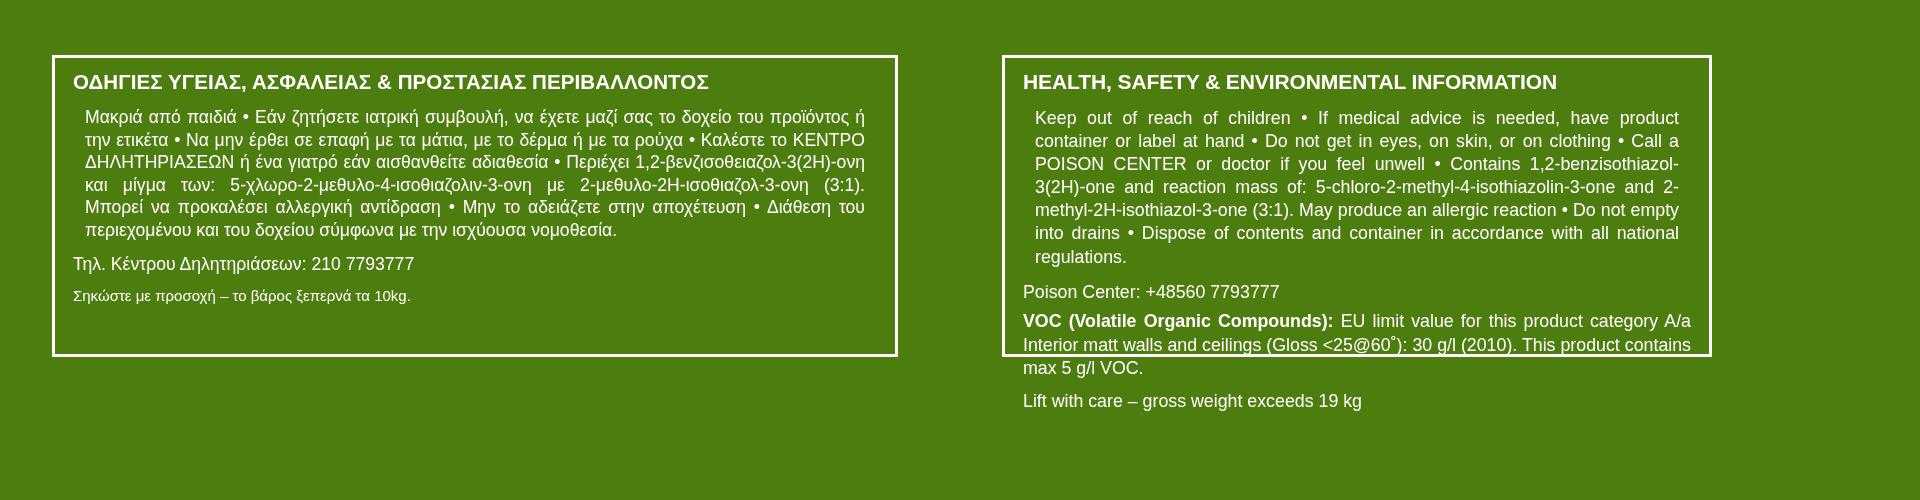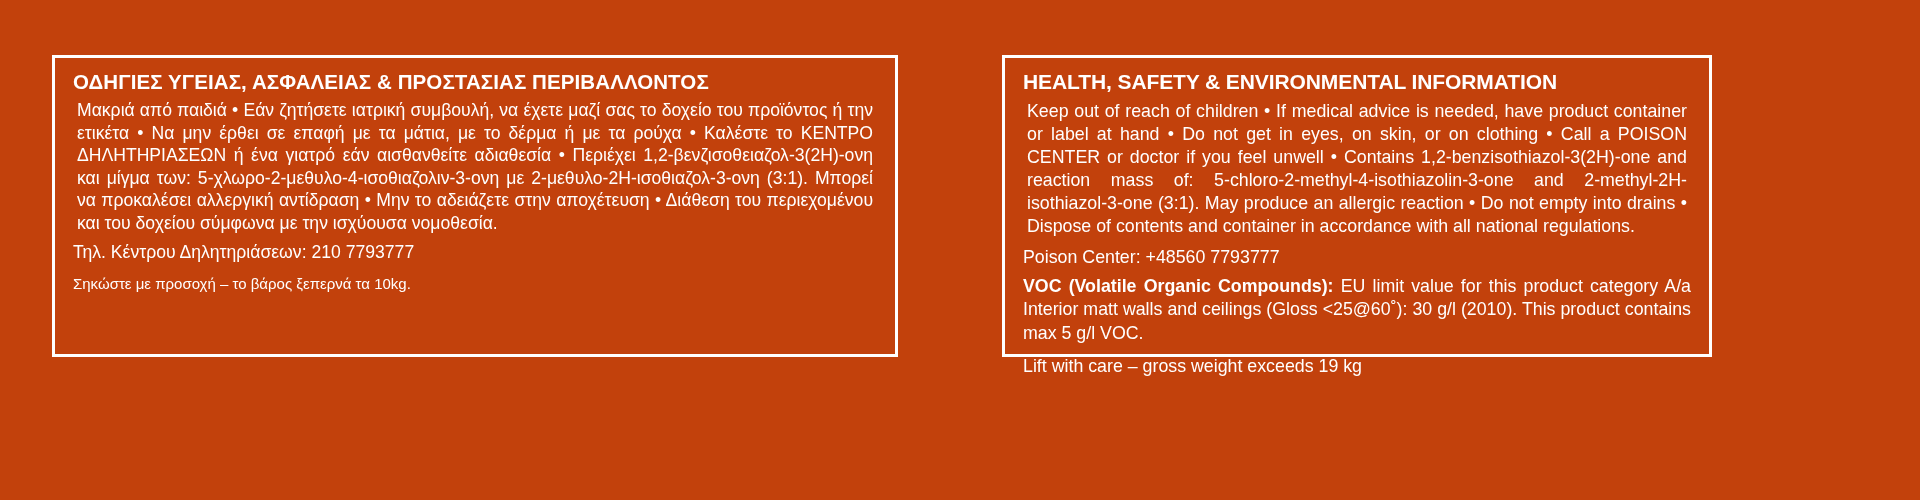--- a/index.html
+++ b/index.html
@@ -62,21 +62,21 @@
   .panel-en .panel-title {
     font-size: 21px;
     letter-spacing: -0.1px;
   }
 
   .body-para {
     font-size: 17.6px;
     line-height: 1.28;
     text-align: justify;
     text-justify: inter-word;
-    margin: 4px;
+    margin: 12px;
     hyphens: none;
   }
   .panel-en .body-para {
     font-size: 17.8px;
     line-height: 1.30;
   }
 
   .line-block {
     font-size: 17.6px;
     line-height: 1.28;
@@ -108,21 +108,21 @@
     margin: 10px 0 0 0;
     text-align: left;
   }
   .panel-en .lift-line {
     font-size: 17.8px;
   }
 </style>
 </head>
 <body style="background: rgb(19, 46, 110);">
 
-<div class="label-root" style="background: #c2410c;">
+<div class="label-root" style="background: #4d7c0f;">
 
   <section class="panel panel-gr" style="border-color: rgb(255, 255, 255); color: rgb(255, 255, 255);">
     <h2 class="panel-title">ΟΔΗΓΙΕΣ ΥΓΕΙΑΣ, ΑΣΦΑΛΕΙΑΣ &amp; ΠΡΟΣΤΑΣΙΑΣ ΠΕΡΙΒΑΛΛΟΝΤΟΣ</h2>
 
     <p class="body-para">Μακριά από παιδιά • Εάν ζητήσετε ιατρική συμβουλή, να έχετε μαζί σας το δοχείο του προϊόντος ή την ετικέτα • Να μην έρθει σε επαφή με τα μάτια, με το δέρμα ή με τα ρούχα • Καλέστε το ΚΕΝΤΡΟ ΔΗΛΗΤΗΡΙΑΣΕΩΝ ή ένα γιατρό εάν αισθανθείτε αδιαθεσία • Περιέχει 1,2-βενζισοθειαζολ-3(2Η)-ονη και μίγμα των: 5-χλωρο-2-μεθυλο-4-ισοθιαζολιν-3-ονη με 2-μεθυλο-2Η-ισοθιαζολ-3-ονη (3:1). Μπορεί να προκαλέσει αλλεργική αντίδραση • Μην το αδειάζετε στην αποχέτευση • Διάθεση του περιεχομένου και του δοχείου σύμφωνα με την ισχύουσα νομοθεσία.</p>
 
     <p class="line-block">Τηλ. Κέντρου Δηλητηριάσεων: 210 7793777</p>
 
 
     <p class="lift-line">Σηκώστε με προσοχή – το βάρος ξεπερνά τα 10kg.</p>

